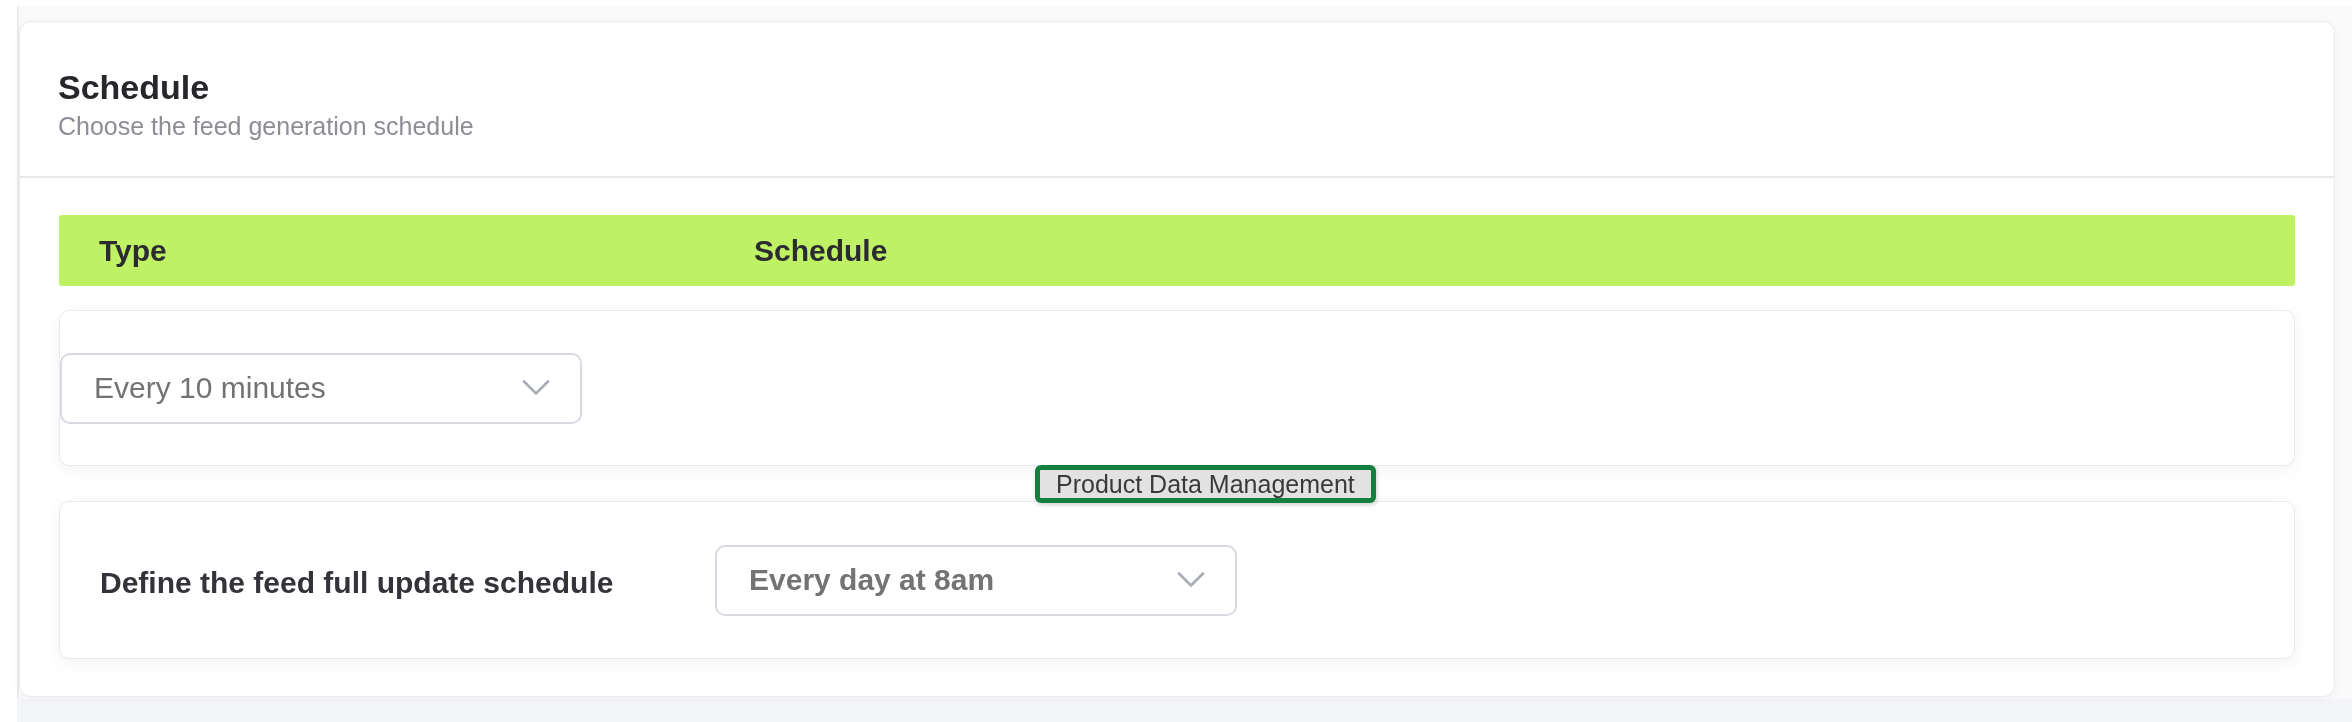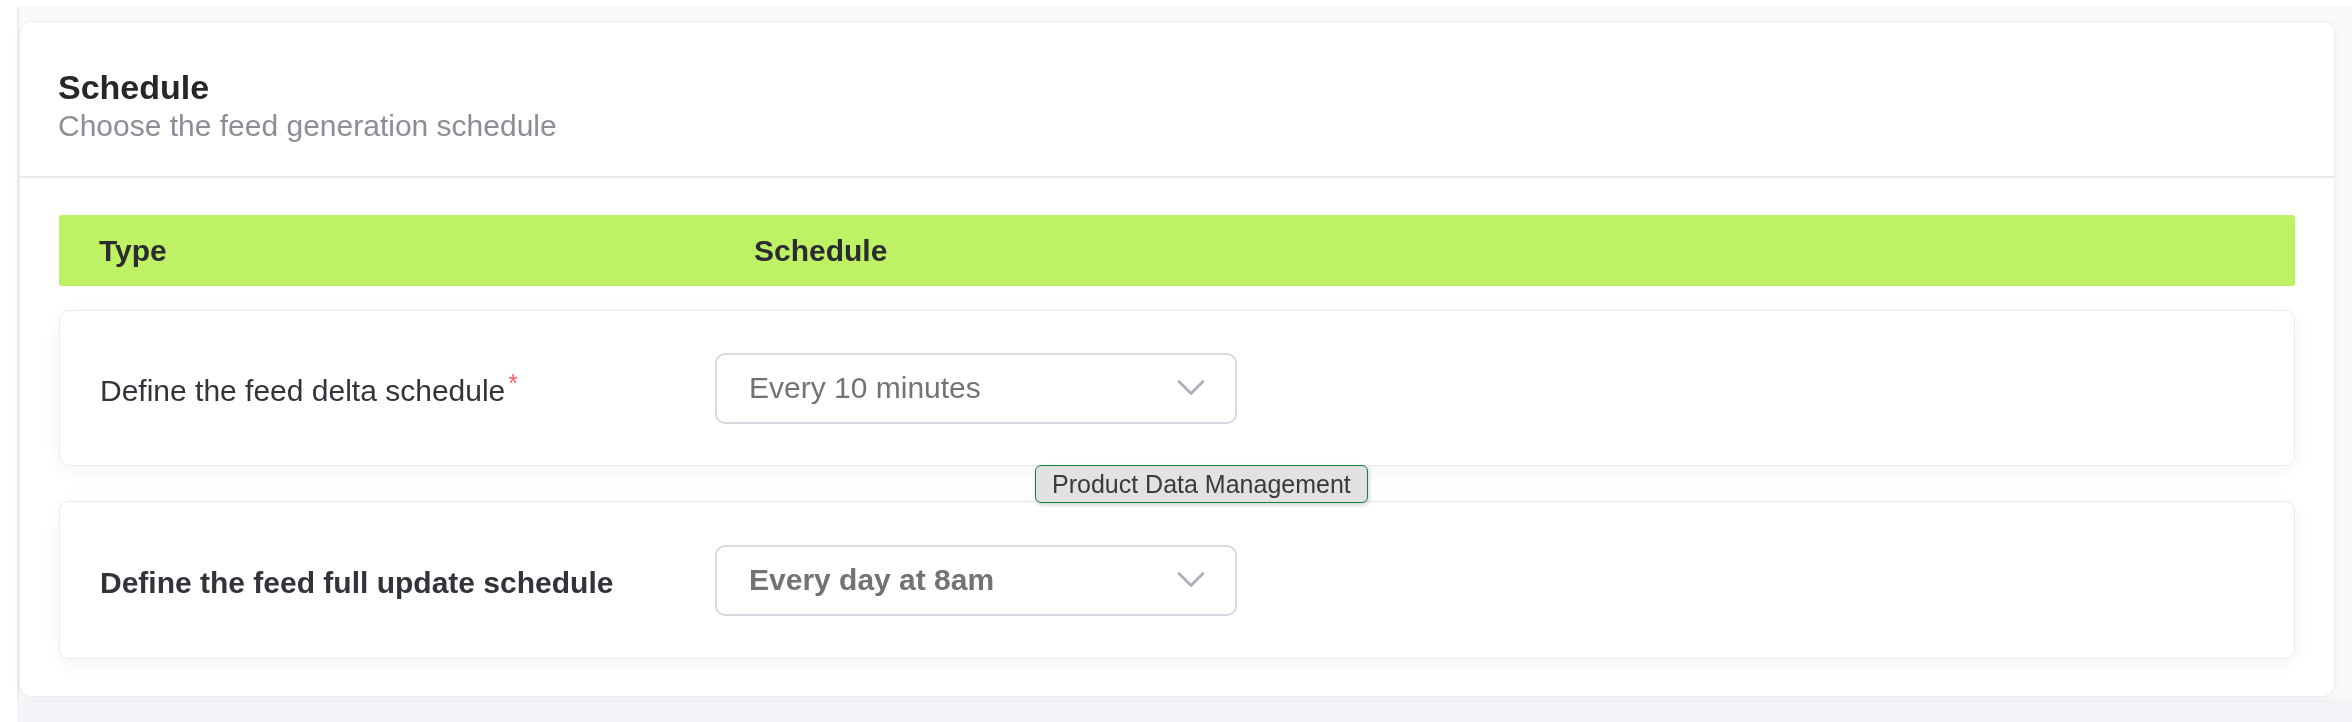--- a/index.html
+++ b/index.html
@@ -13,21 +13,21 @@
   .bottom-strip { position:absolute; left:17px; top:699px; width:2335px; height:23px;
                   background:#f4f5f8; }
 
   
   .panel { position:absolute; left:19px; top:21px; width:2316px; height:676px;
            background:#ffffff; border:1px solid #ececef; border-radius:12px;
            box-shadow:0 2px 10px rgba(0,0,0,0.04); }
 
   .panel-title { position:absolute; left:38px; top:46px; font-size:34px; font-weight:700;
                  color:#26262b; line-height:38px; }
-  .panel-subtitle { position:absolute; left:38px; top:86px; font-size:30px;
+  .panel-subtitle { position:absolute; left:38px; top:86px; font-size:25px;
                     color:#8d8d95; line-height:36px; }
   .panel-divider { position:absolute; left:0; right:0; top:154px;
                    border-top:2px solid #e9e9ec; }
 
   
   .thead { position:absolute; left:39px; top:193px; width:2236px; height:71px;
            background:#bef264; border-radius:3px; display:flex; align-items:center;
            font-size:30px; font-weight:700; color:#2b2b31; }
   .th-type { margin-left:40px; width:655px; }
 
@@ -43,21 +43,21 @@
 
   .dropdown { position:relative; width:522px; height:71px; background:#ffffff;
               border:2px solid #d7dae0; border-radius:10px;
               display:flex; align-items:center; cursor:pointer; }
   .dropdown-value { margin-left:32px; font-size:30px; color:#737373; }
   .chevron { position:absolute; right:30px; top:50%; transform:translateY(-50%);
              display:flex; }
 
   
   .tooltip-badge { position:absolute; left:1015px; top:443px; height:38px; z-index:5;
-                   background:#e2e2e2; border:1px solid #15803d; border-radius:6px;
+                   background:#e2e2e2; border:5px solid #15803d; border-radius:6px;
                    box-shadow:1px 2px 4px rgba(0,0,0,0.18);
                    display:flex; align-items:center; padding:0 16px;
                    font-size:25px; color:#3a3a3a; white-space:nowrap; }
 </style>
 </head>
 <body>
 
 <div class="stage">
 
   <div class="content-bg"></div>
@@ -68,21 +68,20 @@
     <div class="panel-title">Schedule</div>
     <div class="panel-subtitle">Choose the feed generation schedule</div>
     <div class="panel-divider"></div>
 
     <div class="thead">
       <div class="th-type">Type</div>
       <div class="th-schedule">Schedule</div>
     </div>
 
     <div class="row row-1">
-      <div class="row-label"><span>Define the feed delta schedule</span><span class="req">*</span></div>
       <div class="dropdown">
         <span class="dropdown-value">Every 10 minutes</span>
         <span class="chevron">
           <svg width="28" height="17" viewBox="0 0 28 17">
             <polyline points="2,2 14,14 26,2" fill="none" stroke="#aaadb6" stroke-width="2.6" stroke-linecap="round" stroke-linejoin="round"></polyline>
           </svg>
         </span>
       </div>
     </div>
 

